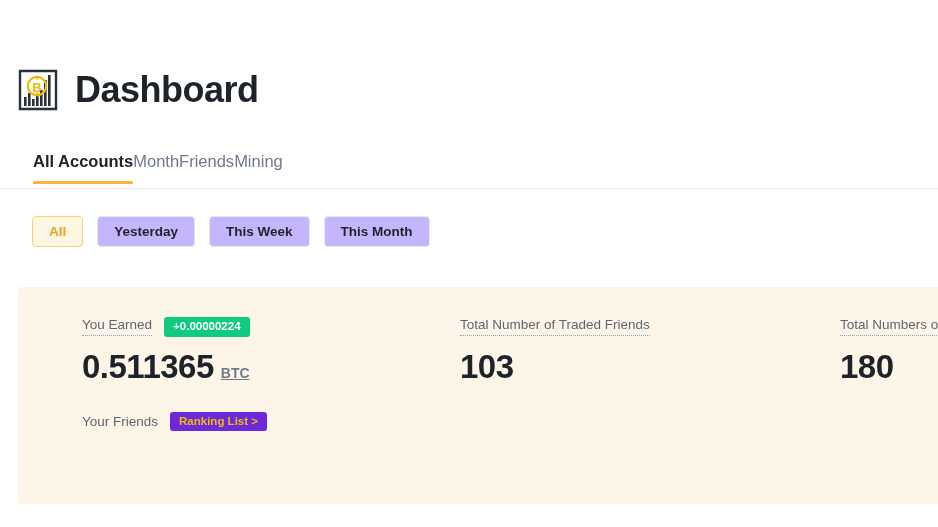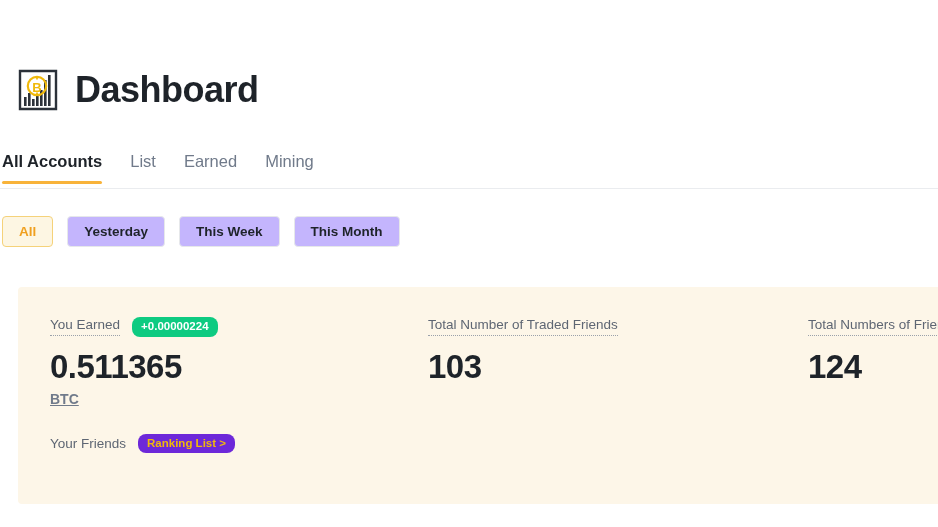--- a/index.html
+++ b/index.html
@@ -43,22 +43,21 @@
   .tabs {
     position: absolute;
     left: 0; top: 152px;
     width: 938px;
     height: 37px;
     border-bottom: 1px solid #eaecef;
   }
   .tabs-inner {
     display: flex;
     align-items: flex-start;
-    gap: 28px;
-    padding-left: 2px;
+    padding-left: 33px;
   }
   .tab {
     position: relative;
     font-size: 16.5px;
     color: #707a8a;
     font-weight: 400;
     padding-bottom: 12px;
     white-space: nowrap;
     cursor: pointer;
   }
@@ -71,21 +70,21 @@
     position: absolute;
     left: 0; right: 0; bottom: -1px;
     height: 3px;
     background: #f8b33a;
     border-radius: 2px;
   }
 
   
   .filters {
     position: absolute;
-    left: 2px; top: 216px;
+    left: 32px; top: 216px;
     display: flex;
     gap: 14px;
   }
   .chip {
     height: 31px;
     min-width: 48px;
     padding: 0 16px;
     border: 1px solid #e6e8ea;
     border-radius: 4px;
     background: #c4b5fd;
@@ -114,41 +113,42 @@
     border-radius: 4px;
     padding: 30px 0 0 0;
   }
   .stats-grid {
     display: grid;
     grid-template-columns: 378px 380px 1fr;
     row-gap: 26px;
   }
   .stat {
     padding-left: 32px;
+    margin-left: 32px;
   }
   .stat-head {
     display: flex;
     align-items: center;
     gap: 12px;
     height: 20px;
   }
   .stat-label {
     font-size: 13.5px;
     color: #5e6673;
     white-space: nowrap;
     line-height: 1;
   }
   .stat-label.dotted {
     border-bottom: 1px dotted #9aa1ab;
     padding-bottom: 4px;
   }
   .badge {
     font-size: 11.5px;
     font-weight: 700;
-    border-radius: 8px;
+    border-radius: 3px;
     padding: 4px 9px;
     line-height: 1;
     white-space: nowrap;
     cursor: pointer;
   }
   .badge-green {
     background: #0ecb81;
     color: #ffffff;
   }
   .badge-yellow {
@@ -159,21 +159,20 @@
     margin-top: 12px;
     font-size: 33px;
     font-weight: 700;
     color: #1e2329;
     line-height: 1.1;
     letter-spacing: -0.5px;
     display: flex;
     align-items: baseline;
     gap: 7px;
     white-space: nowrap;
-    flex-direction: column;
   }
   .stat-unit {
     font-size: 14px;
     font-weight: 700;
     color: #707a8a;
     letter-spacing: 0;
     text-decoration: underline;
   }
   .spacer-cell { }
 </style>
@@ -201,22 +200,22 @@
         <line x1="20" y1="8.5" x2="20" y2="11.5" stroke="#f0b90b" stroke-width="1.8"></line>
         <line x1="20" y1="24.5" x2="20" y2="27.5" stroke="#f0b90b" stroke-width="1.8"></line>
       </svg>
     </span>
     <span class="page-title">Dashboard</span>
   </div>
 
   <div class="tabs">
     <div class="tabs-inner">
       <div class="tab active">All Accounts</div>
-      <div class="tab">List</div>
-      <div class="tab">Earned</div>
+      <div class="tab">Month</div>
+      <div class="tab">Friends</div>
       <div class="tab">Mining</div>
     </div>
   </div>
 
   <div class="filters">
     <div class="chip active">All</div>
     <div class="chip">Yesterday</div>
     <div class="chip">This Week</div>
     <div class="chip">This Month</div>
   </div>
@@ -242,21 +241,21 @@
         <div class="stat-value">
           <span>103</span>
         </div>
       </div>
 
       <div class="stat">
         <div class="stat-head">
           <span class="stat-label dotted">Total Numbers of Friends</span>
         </div>
         <div class="stat-value">
-          <span>124</span>
+          <span>180</span>
         </div>
       </div>
 
       <div class="stat">
         <div class="stat-head">
           <span class="stat-label">Your Friends</span>
           <span class="badge badge-yellow">Ranking List &gt;</span>
         </div>
       </div>
 

